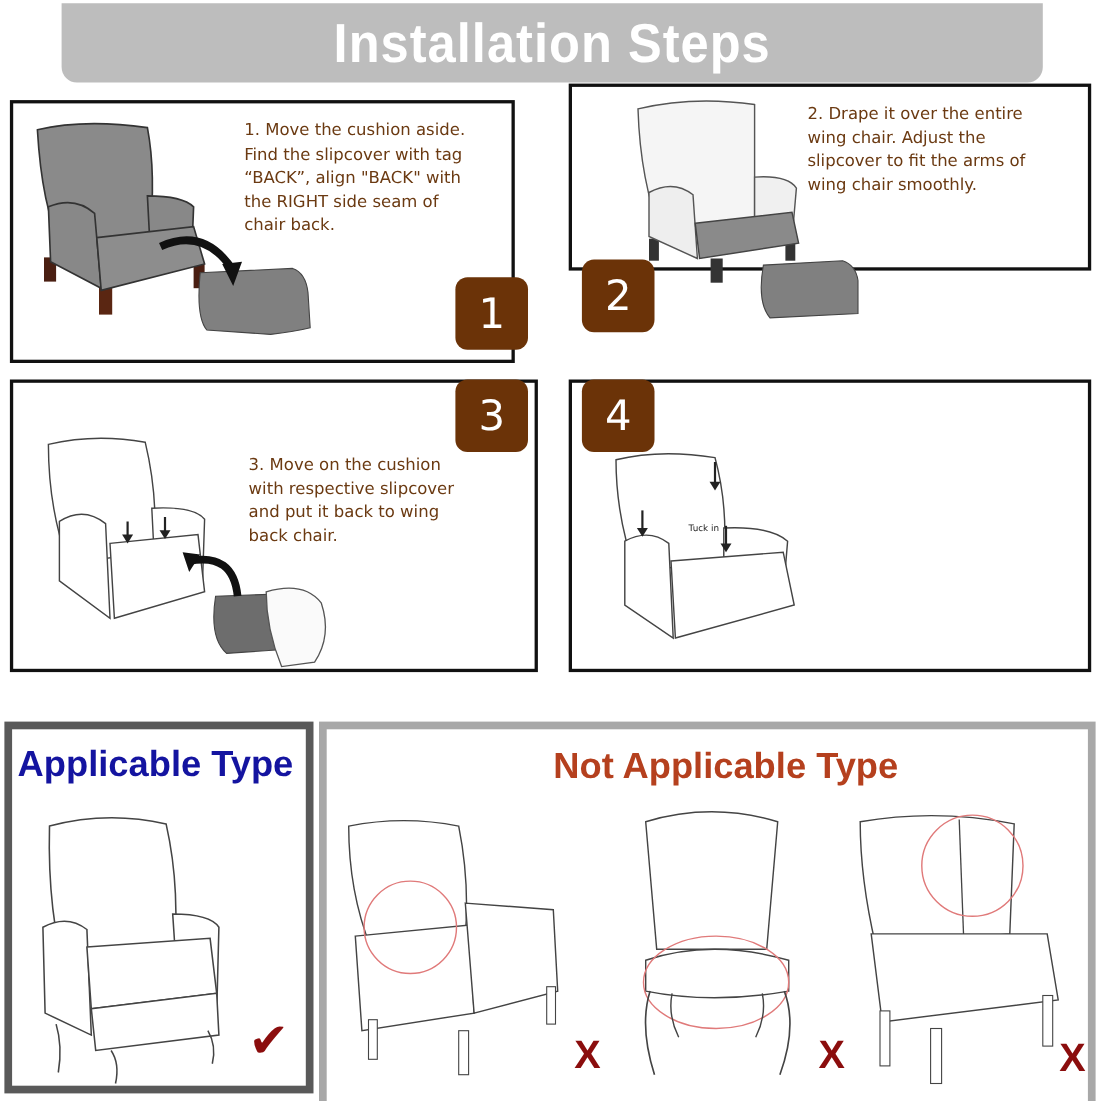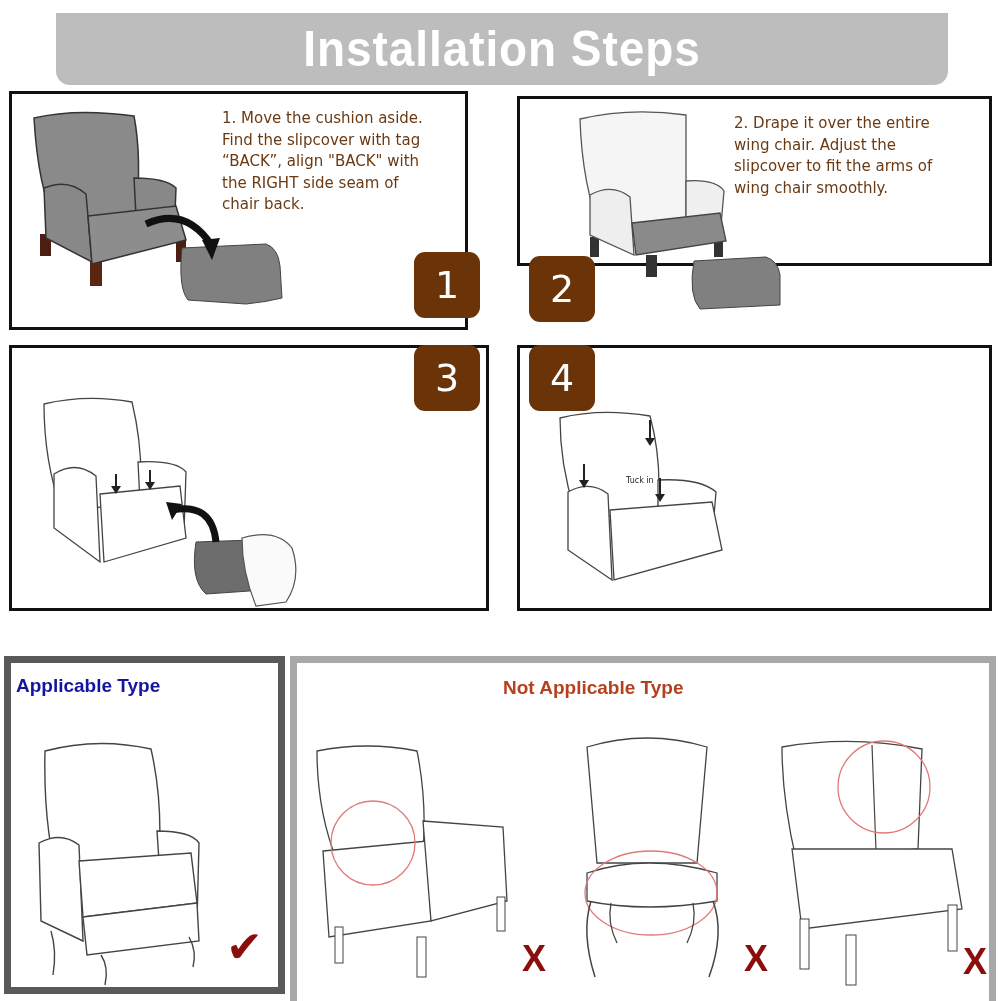--- a/index.html
+++ b/index.html
@@ -1,34 +1,34 @@
 <!DOCTYPE html>
 <html><head>
 <meta charset="utf-8">
 <style>
   * { box-sizing: border-box; margin: 0; padding: 0; }
   html, body { width: 1001px; height: 1001px; background: #ffffff; overflow: hidden; }
   body { position: relative; font-family: "DejaVu Sans", sans-serif; }
 
   .title-bar {
-    position: absolute; left: 56px; top: 13px; width: 892px; height: 72px;
+    position: absolute; left: 56px; top: 3px; width: 892px; height: 72px;
     background: #bdbdbd; border-radius: 0 0 14px 14px;
     display: flex; align-items: center; justify-content: center;
   }
   .title-bar span {
     font-family: "Liberation Sans", sans-serif; font-weight: bold;
     font-size: 50px; color: #ffffff; letter-spacing: 1px;
     transform: scaleX(0.92);
   }
 
   .step {
     position: absolute; border: 3px solid #111; background: #fff;
   }
   #step1 { left: 9px;   top: 91px;  width: 459px; height: 239px; }
-  #step2 { left: 517px; top: 96px;  width: 475px; height: 170px; }
+  #step2 { left: 517px; top: 76px;  width: 475px; height: 170px; }
   #step3 { left: 9px;   top: 345px; width: 480px; height: 266px; }
   #step4 { left: 517px; top: 345px; width: 475px; height: 266px; }
 
   .step-text {
     position: absolute; font-family: "DejaVu Sans", sans-serif;
     font-size: 15px; line-height: 21.5px; color: #6b3a12; white-space: pre-line;
   }
   .badge {
     position: absolute; width: 66px; height: 66px; background: #6b3308;
     border-radius: 11px; color: #fff; font-family: "DejaVu Sans", sans-serif;
@@ -39,21 +39,21 @@
   .applicable {
     position: absolute; left: 4px; top: 656px; width: 281px; height: 338px;
     border: 7px solid #595959; background: #fff;
   }
   .not-applicable {
     position: absolute; left: 290px; top: 656px; width: 706px; height: 376px;
     border: 7px solid #a8a8a8; background: #fff;
   }
   .type-title {
     position: absolute; font-family: "Liberation Sans", sans-serif;
-    font-weight: bold; font-size: 19px; white-space: nowrap;
+    font-weight: bold; font-size: 33px; white-space: nowrap;
   }
   .mark-x {
     position: absolute; font-family: "Liberation Sans", sans-serif;
     font-size: 36px; color: #8b0d0d; font-weight: bold;
   }
 </style>
 </head>
 <body>
 
 <div class="title-bar">
@@ -114,20 +114,24 @@
     <path d="M84 142 L164 134 L170 186 L88 210 Z" fill="#fff" stroke="#444" stroke-width="1.3"></path>
     <line x1="100" y1="122" x2="100" y2="138" stroke="#222" stroke-width="2"></line>
     <polygon points="95,134 105,134 100,142" fill="#222"></polygon>
     <line x1="134" y1="118" x2="134" y2="134" stroke="#222" stroke-width="2"></line>
     <polygon points="129,130 139,130 134,138" fill="#222"></polygon>
     <path d="M180 190 L236 188 Q246 200 248 238 L190 242 Q174 228 180 190 Z" fill="#6d6d6d" stroke="#444" stroke-width="1"></path>
     <path d="M226 186 Q260 176 276 196 Q286 226 270 250 L240 254 Q226 220 226 186 Z" fill="#fafafa" stroke="#555" stroke-width="1.2"></path>
     <path d="M200 190 Q196 150 156 158" fill="none" stroke="#111" stroke-width="7"></path>
     <polygon points="150,150 166,152 156,168" fill="#111"></polygon>
   </svg>
+  <div class="step-text" style="left:214px;top:64px">3. Move on the cushion
+with respective slipcover
+and put it back to wing
+back chair.</div>
   <div class="badge" style="left:402px;top:-3px">3</div>
 </div>
 
 <div class="step" id="step4">
   <svg class="illus" width="210" height="200" style="left:30px;top:62px">
     <path d="M10 8 Q50 -2 100 6 Q112 50 108 100 L28 110 Q10 60 10 8 Z" fill="#fff" stroke="#444" stroke-width="1.3"></path>
     <path d="M18 82 Q40 70 58 84 L62 170 L18 140 Z" fill="#fff" stroke="#444" stroke-width="1.3"></path>
     <path d="M108 70 Q150 68 166 82 L162 130 L108 100 Z" fill="#fff" stroke="#444" stroke-width="1.3"></path>
     <path d="M60 100 L162 92 L172 140 L64 170 Z" fill="#fff" stroke="#444" stroke-width="1.3"></path>
     <line x1="100" y1="10" x2="100" y2="32" stroke="#222" stroke-width="2"></line>

